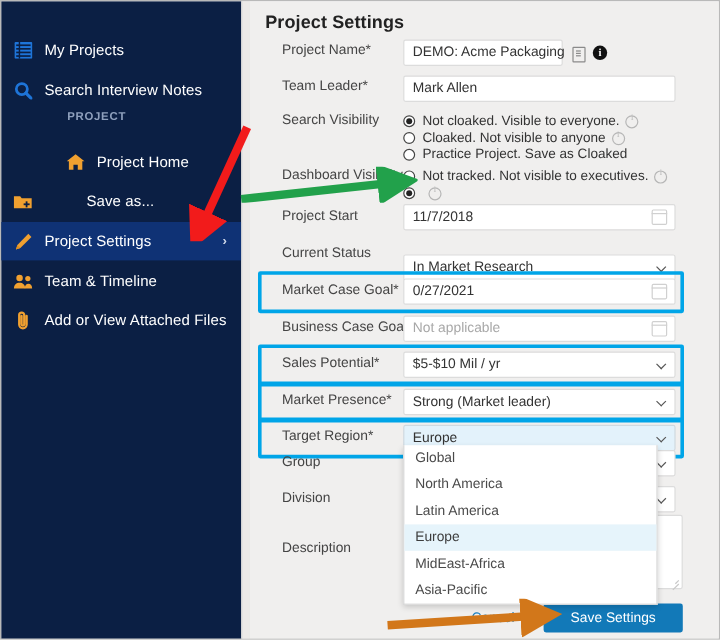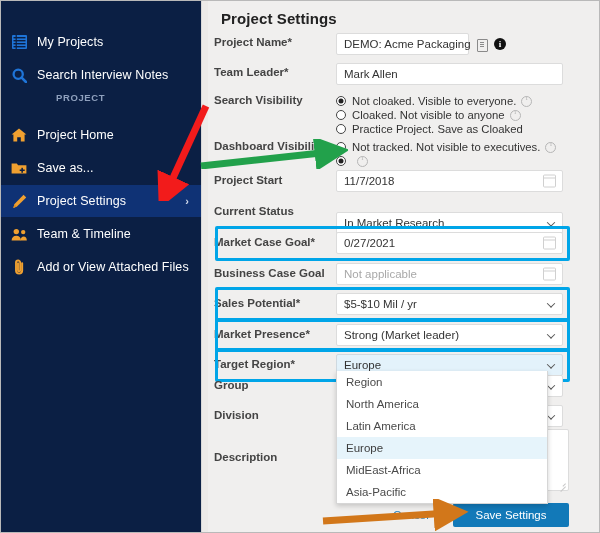--- a/index.html
+++ b/index.html
@@ -51,21 +51,21 @@
   
   #content{
     position:absolute;left:207px;top:0;width:392px;height:533px;
     background:#f0efee;
   }
   #page-title{
     position:absolute;left:13px;top:9px;
     font-size:15px;font-weight:bold;color:#222;letter-spacing:.1px;
   }
   .rlabel{
-    position:absolute;left:6px;color:#444;font-size:11.5px;white-space:nowrap;font-weight:bold;
+    position:absolute;left:27px;color:#444;font-size:11.5px;white-space:nowrap;
   }
   .field{
     position:absolute;left:128px;width:227px;box-sizing:border-box;
     background:#ffffff;border:1px solid #dcdcdc;border-radius:2px;
     font-size:11.5px;color:#333;
     height:22px;line-height:20px;
   }
   .field .txt{position:absolute;left:7px;top:0;line-height:20px;white-space:nowrap;}
   .field.narrow{width:133px;}
   .field .muted{color:#a8a8a8;}
@@ -198,30 +198,30 @@
         <svg width="15" height="15" viewBox="0 0 15 15">
             <circle cx="6.2" cy="6.2" r="4.6" fill="none" stroke="#1e74d8" stroke-width="2.3"></circle>
             <line x1="9.6" y1="9.6" x2="14" y2="14" stroke="#1e74d8" stroke-width="2.6" stroke-linecap="round"></line>
           </svg>
       </span>
       <span class="lbl">Search Interview Notes</span>
     </div>
 
     <div class="sec-label" style="top:91px;padding-left:43px;">PROJECT</div>
 
-    <div class="nav-item" style="top:118px;">
+    <div class="nav-item" style="top:118px;justify-content:center;">
       <span class="ico">
         <svg width="16" height="14" viewBox="0 0 16 14">
             <path d="M8 0.6 L15.4 6.4 L13.6 6.4 L13.6 13.4 L9.8 13.4 L9.8 9.2 L6.2 9.2 L6.2 13.4 L2.4 13.4 L2.4 6.4 L0.6 6.4 Z" fill="#f0a030"></path>
           </svg>
       </span>
       <span class="lbl">Project Home</span>
     </div>
 
-    <div class="nav-item" style="top:151px;">
+    <div class="nav-item" style="top:151px;gap:35px;">
       <span class="ico">
         <svg width="16" height="13" viewBox="0 0 16 13">
             <path d="M0.6 1.6 h5.2 l1.3 1.7 h8.3 v8.2 h-14.8 z" fill="#f0a030"></path>
             <rect x="10.4" y="5.8" width="1.5" height="5" fill="#0b1f44"></rect>
             <rect x="8.7" y="7.5" width="5" height="1.5" fill="#0b1f44"></rect>
           </svg>
       </span>
       <span class="lbl">Save as...</span>
     </div>
 
@@ -362,21 +362,21 @@
       <span class="txt"></span>
       <span class="chevdown"></span>
     </div>
 
     <div class="rlabel" style="top:450px;">Description</div>
     <div id="desc-area" style="top:428px;">
       <span class="grip"></span>
     </div>
 
     <div id="region-list">
-      <div class="opt">Region</div>
+      <div class="opt">Global</div>
       <div class="opt">North America</div>
       <div class="opt">Latin America</div>
       <div class="opt sel">Europe</div>
       <div class="opt">MidEast-Africa</div>
       <div class="opt">Asia-Pacific</div>
     </div>
   </div>
 
   <div id="cancel-link">Cancel</div>
   <div id="save-btn">Save Settings</div>

